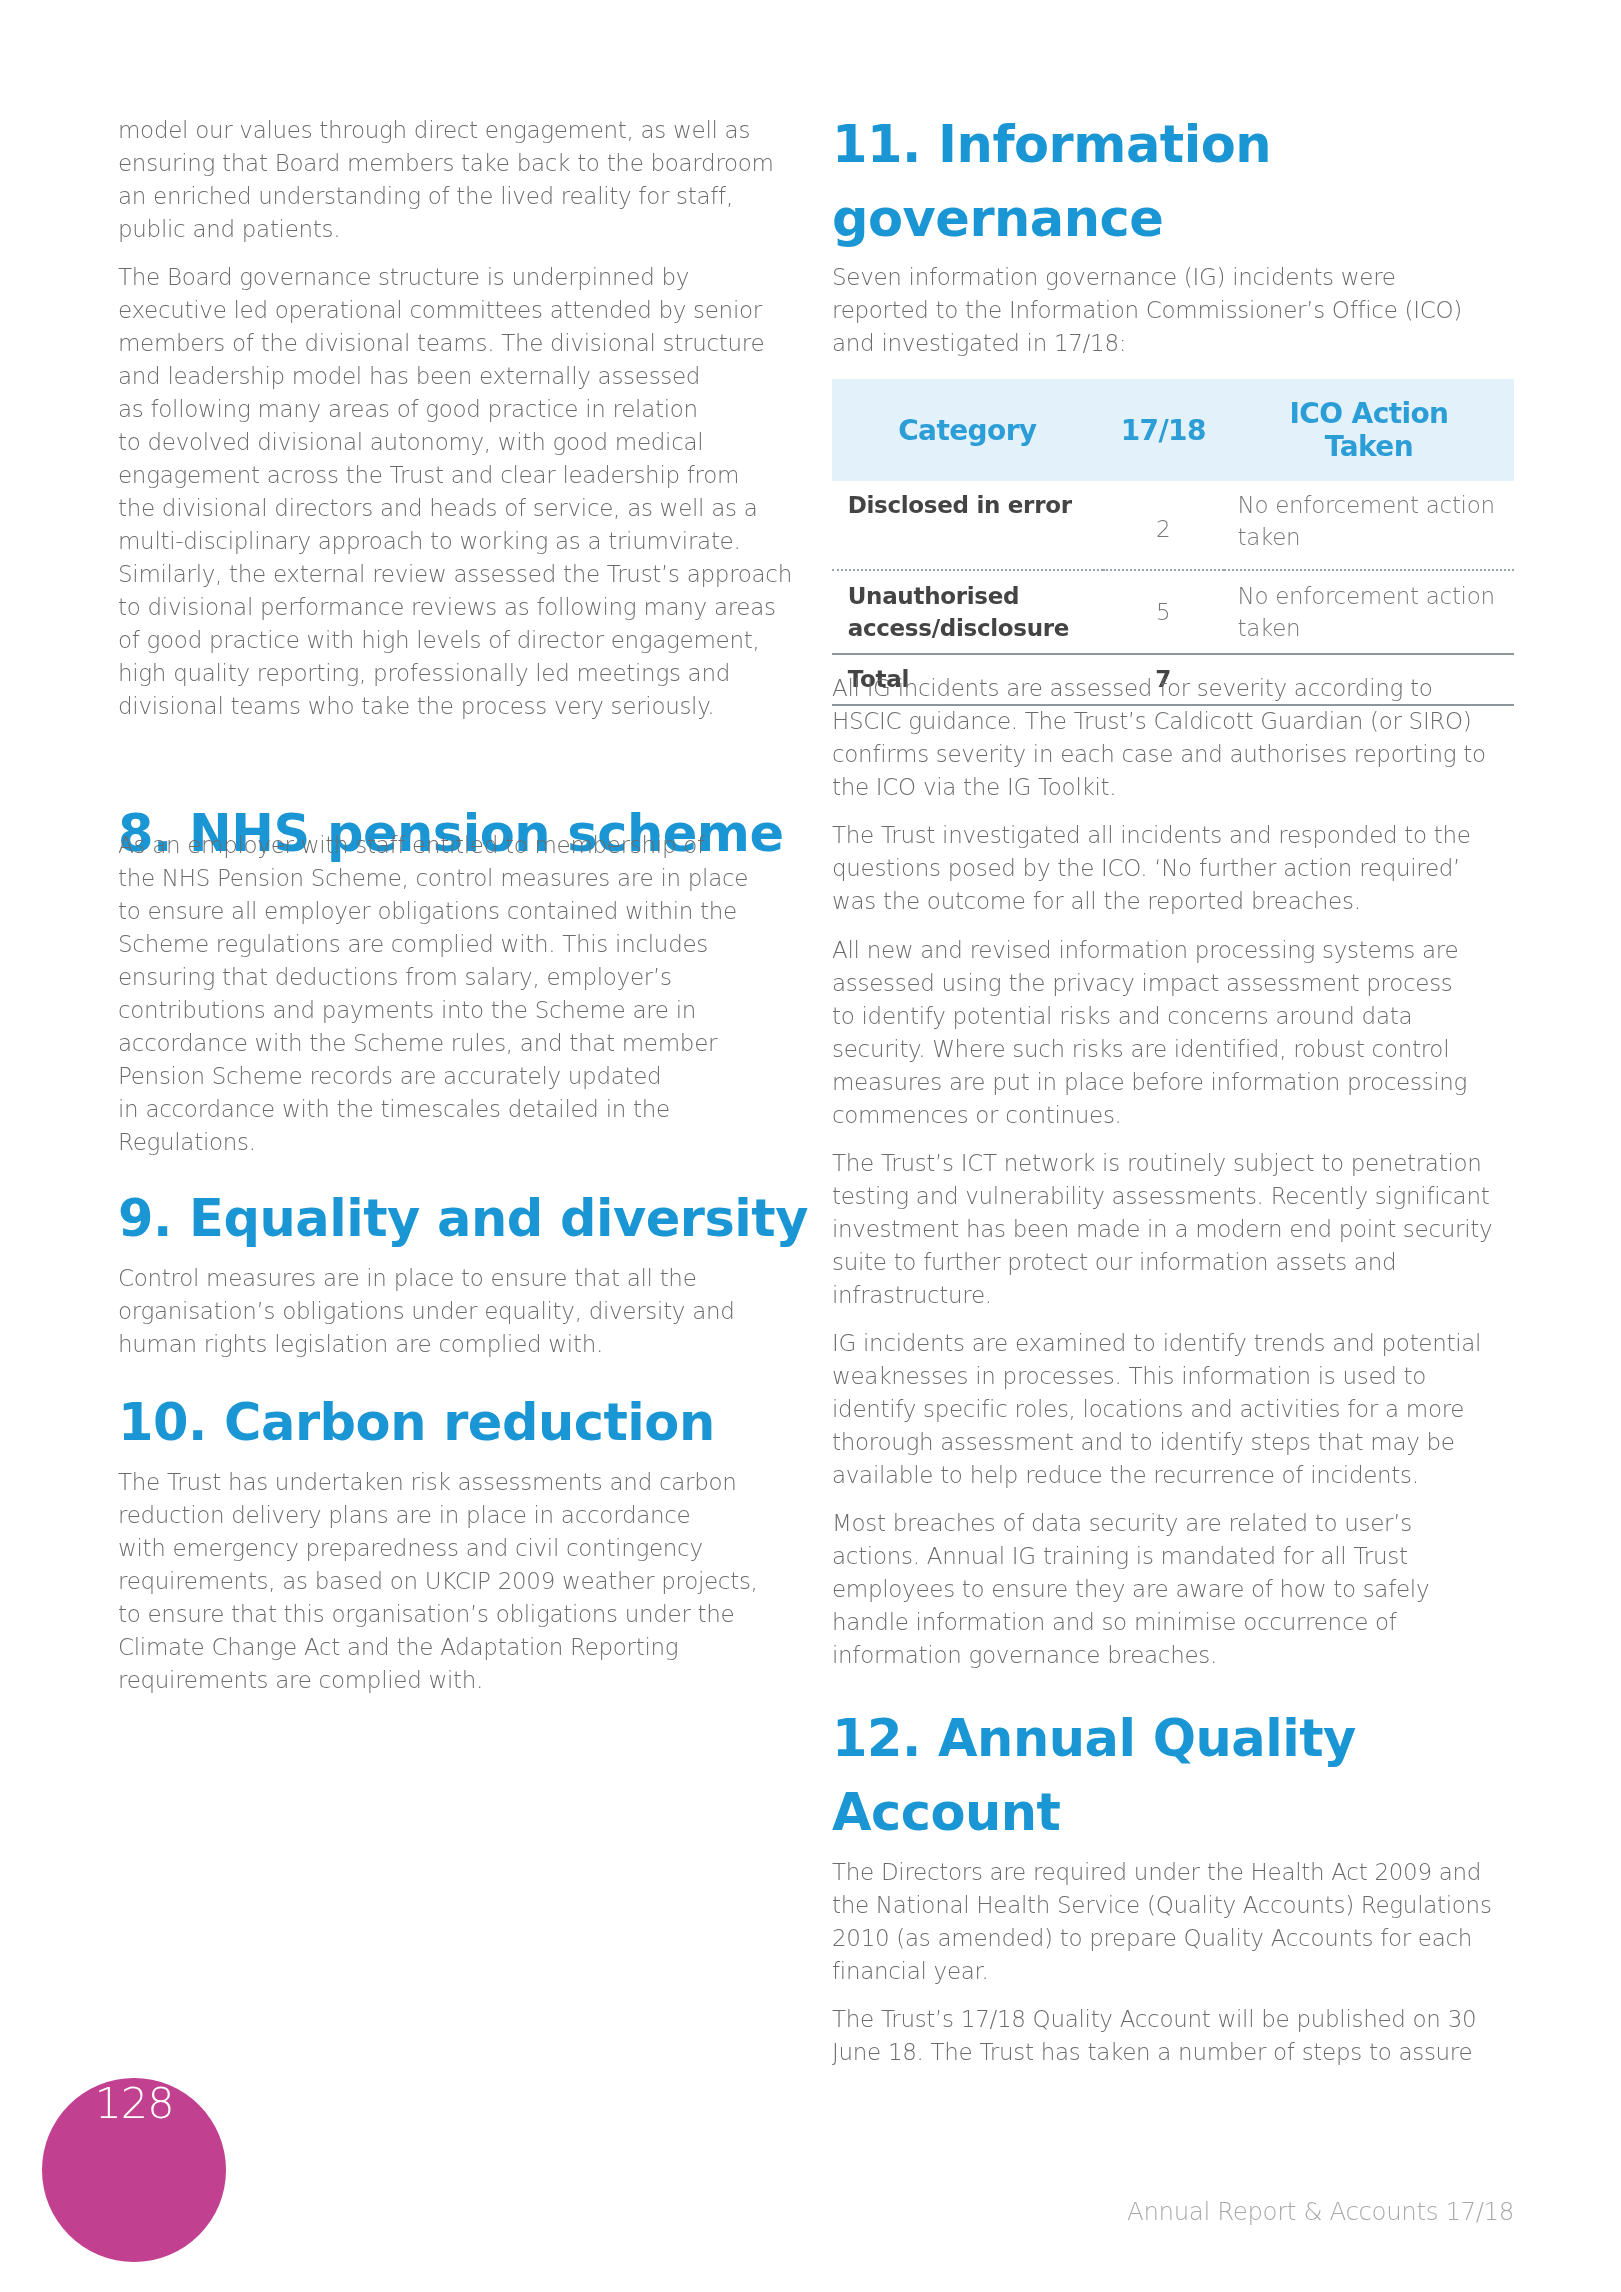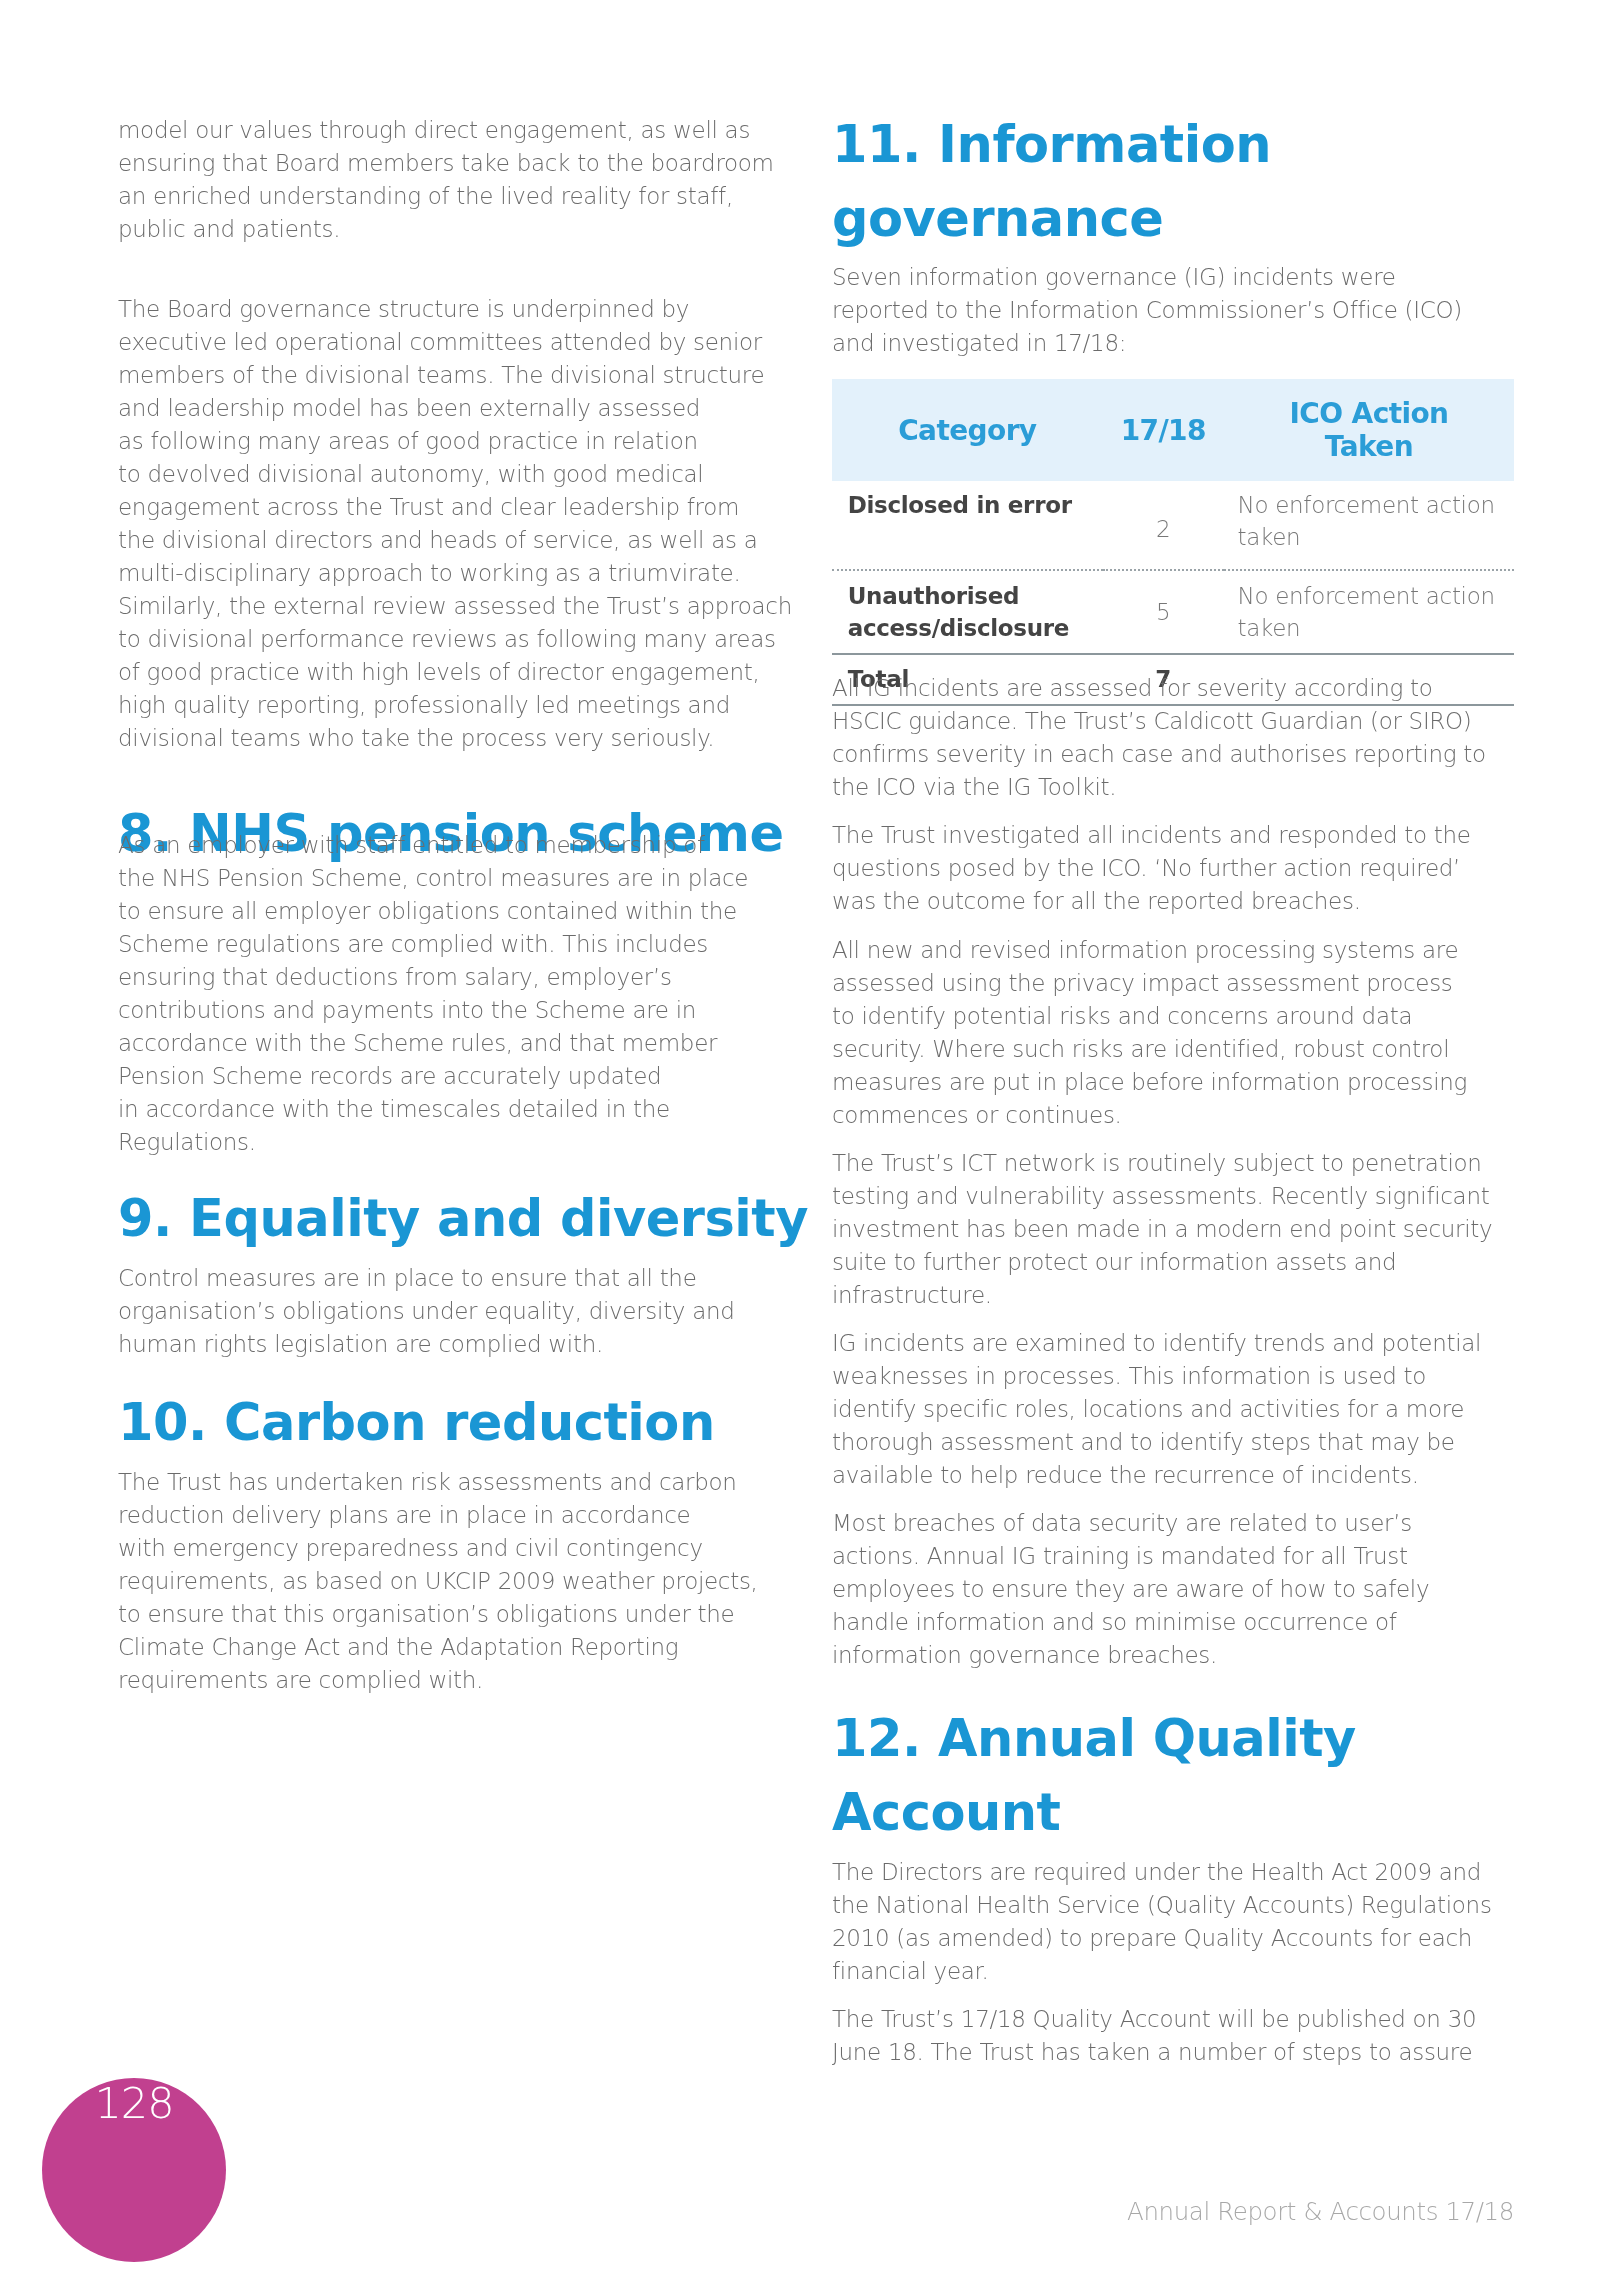--- a/index.html
+++ b/index.html
@@ -33,21 +33,21 @@
   .footer-title { position: absolute; left: 1127px; top: 2158px; width: 387px; text-align: right;
                   color: #a8a8a8; font-size: 24.5px; font-weight: 300; letter-spacing: -0.4px; margin-top: 39px; }
 </style>
 </head>
 <body>
 
 <p class="body abs" style="left:118px; top:114px; width:686px;">model our values through direct engagement, as well as
 ensuring that Board members take back to the boardroom
 an enriched understanding of the lived reality for staff,
 public and patients.</p>
-<p class="body abs" style="left:118px; top:261px; width:686px;margin-top:32px;">The Board governance structure is underpinned by
+<p class="body abs" style="left:118px; top:261px; width:686px;">The Board governance structure is underpinned by
 executive led operational committees attended by senior
 members of the divisional teams. The divisional structure
 and leadership model has been externally assessed
 as following many areas of good practice in relation
 to devolved divisional autonomy, with good medical
 engagement across the Trust and clear leadership from
 the divisional directors and heads of service, as well as a
 multi-disciplinary approach to working as a triumvirate.
 Similarly, the external review assessed the Trust’s approach
 to divisional performance reviews as following many areas

